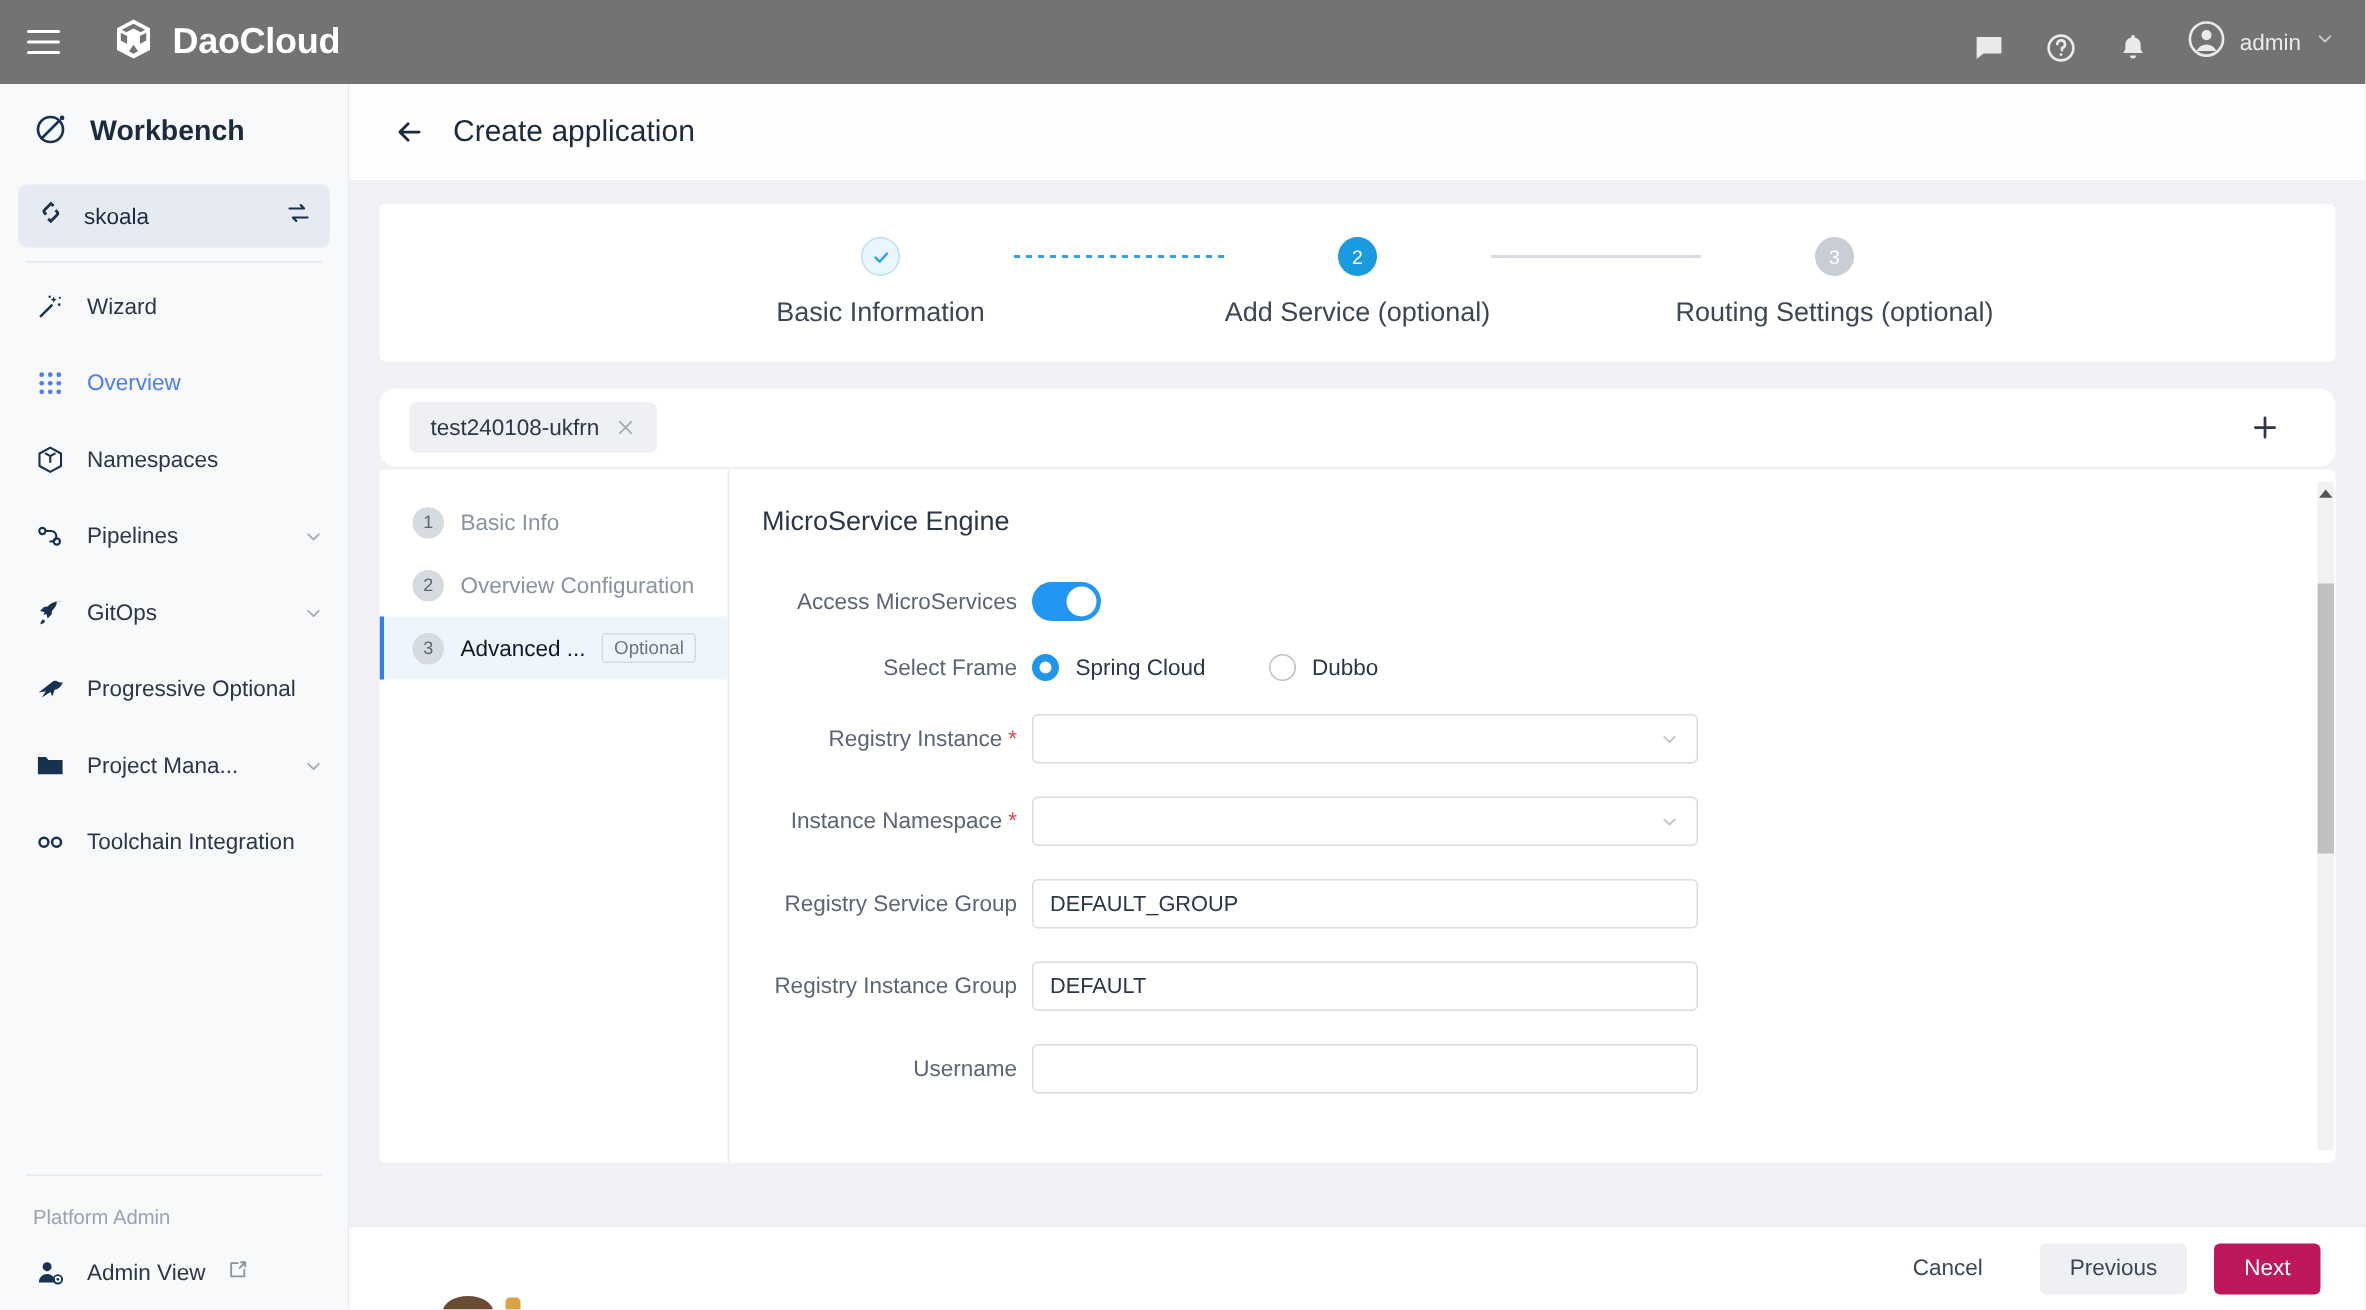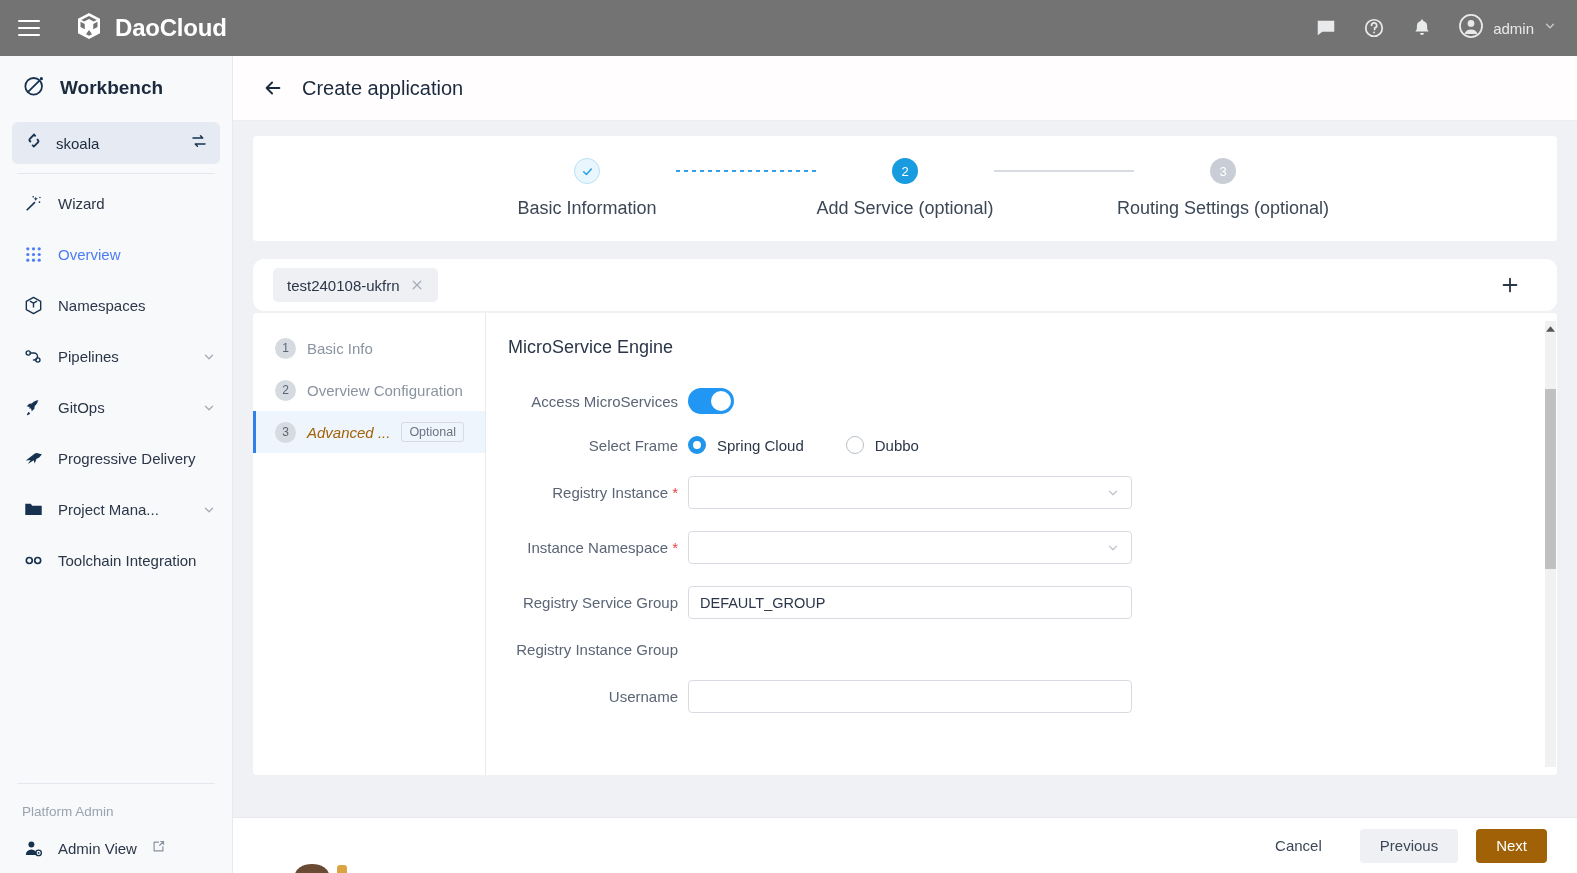--- a/index.html
+++ b/index.html
@@ -17,21 +17,21 @@
     background: #737373; display: flex; align-items: center;
   }
   .hamburger { margin-left: 18px; width: 30px; height: 30px;
     display: flex; flex-direction: column; justify-content: center; gap: 5px; cursor: pointer; }
   .hamburger span { display: block; height: 2px; background: #fff; border-radius: 1px; }
   .hamburger span:nth-child(1) { width: 22px; }
   .hamburger span:nth-child(2) { width: 22px; }
   .hamburger span:nth-child(3) { width: 22px; }
   .brand { display: flex; align-items: center; gap: 11px; margin-left: 26px; cursor: pointer; }
   .brand-name { color: #fff; font-size: 24px; font-weight: 700; letter-spacing: -0.2px; }
-  .topbar-right { margin-left: auto; display: flex; align-items: center; gap: 24px; margin-right: 20px; }
+  .topbar-right { margin-left: auto; display: flex; align-items: flex-end; gap: 24px; margin-right: 20px; }
   .topbar-icon { width: 24px; height: 24px; display: flex; align-items: center; justify-content: center; cursor: pointer; }
   .user-block { display: flex; align-items: center; gap: 9px; cursor: pointer; }
   .user-name { color: #e9eaec; font-size: 15px; }
 
   
   .sidebar {
     position: absolute; top: 56px; left: 0; width: 233px; height: 817px;
     background: #f7f9fb; border-right: 1px solid #e6e9ee;
     display: flex; flex-direction: column;
   }
@@ -99,21 +99,21 @@
   .plus-btn { margin-left: auto; width: 34px; height: 34px; display: flex; align-items: center; justify-content: center; cursor: pointer; }
 
   
   .form-card { margin-top: 2px; height: 462px; display: flex; position: relative; overflow: hidden; }
   .form-steps { width: 233px; border-right: 1px solid #e8eaee; padding-top: 14px; flex-shrink: 0; }
   .fs-item { height: 42px; display: flex; align-items: center; gap: 11px; padding-left: 19px; cursor: pointer; border-left: 3px solid transparent; }
   .fs-item.active { background: #eff5fd; border-left-color: #2f80ed; }
   .fs-num { width: 21px; height: 21px; border-radius: 50%; background: #d6dae1; color: #5b6575;
     font-size: 12px; display: flex; align-items: center; justify-content: center; flex-shrink: 0; }
   .fs-label { font-size: 15px; color: #8a93a0; white-space: nowrap; }
-  .fs-item.active .fs-label { color: #a16207; font-style: italic; }
+  .fs-item.active .fs-label { color: #0f172a; }
   .fs-badge { font-size: 12.5px; color: #6b7481; border: 1px solid #d6dae1; border-radius: 3px; padding: 2px 7px; }
 
   .form-body { flex: 1; padding: 24px 0 0 22px; position: relative; }
   .form-heading { font-size: 18px; color: #2b3648; margin-bottom: 30px; }
   .frow { display: flex; align-items: center; margin-bottom: 22px; }
   .flabel { width: 180px; text-align: right; font-size: 15px; color: #5b6575; padding-right: 10px; flex-shrink: 0; white-space: nowrap; }
   .req { color: #e54545; margin-left: 4px; }
   .fcontrol { width: 444px; }
 
   .toggle { width: 46px; height: 26px; border-radius: 13px; background: #2196f3; position: relative; cursor: pointer; }
@@ -141,21 +141,21 @@
   
   .footer {
     position: absolute; bottom: 0; left: 0; width: 1344px; height: 56px; background: #fff;
     border-top: 1px solid #e8eaee; display: flex; align-items: center; justify-content: flex-end;
     gap: 18px; padding-right: 30px;
   }
   .btn { height: 34px; border-radius: 4px; display: flex; align-items: center; justify-content: center;
     font-size: 15px; cursor: pointer; padding: 0 20px; }
   .btn-text { color: #3c4756; }
   .btn-grey { background: #eef0f4; color: #3c4756; min-width: 96px; }
-  .btn-primary { background: #a16207; color: #fff; min-width: 64px; }
+  .btn-primary { background: #be185d; color: #fff; min-width: 64px; }
 
   .widget-peek { position: absolute; left: 295px; bottom: 0; width: 100px; height: 10px; overflow: hidden; }
   .widget-peek .blob { width: 34px; height: 22px; border-radius: 50%; background: #6b4a34; position: absolute; left: 0; top: 1px; }
   .widget-peek .blob2 { width: 10px; height: 14px; border-radius: 3px; background: #d9a441; position: absolute; left: 42px; top: 2px; }
 </style>
 </head>
 <body>
 
 <div class="topbar">
   <div class="hamburger">
@@ -305,21 +305,21 @@
         </svg>
       </span>
     </div>
 
     <div class="nav-item">
       <span class="nav-icon">
         <svg width="21" height="21" viewBox="0 0 24 24" fill="#16324f">
           <path d="M21.6 6.6c-1.5.4-2.6.3-3.6-.3-1.5-1-3.4-.9-4.8.3L3.2 14.4l5.4-.8-3 4.6 6.6-4.2 1.2 3.6 2-5.2c2.4-.4 4.6-2.1 6.2-5.8z"></path>
         </svg>
       </span>
-      <span class="nav-label">Progressive Delivery</span>
+      <span class="nav-label">Progressive Optional</span>
     </div>
 
     <div class="nav-item">
       <span class="nav-icon">
         <svg width="21" height="21" viewBox="0 0 24 24" fill="#16324f">
           <path d="M2.6 5.4h6.2l1.8 2.2h10.8v10.8H2.6z"></path>
         </svg>
       </span>
       <span class="nav-label">Project Mana...</span>
       <span class="chev">
@@ -495,20 +495,23 @@
 
         <div class="frow">
           <div class="flabel">Registry Service Group</div>
           <div class="input">
             <span>DEFAULT_GROUP</span>
           </div>
         </div>
 
         <div class="frow">
           <div class="flabel">Registry Instance Group</div>
+          <div class="input">
+            <span>DEFAULT</span>
+          </div>
         </div>
 
         <div class="frow">
           <div class="flabel">Username</div>
           <div class="input">
             <span></span>
           </div>
         </div>
       </div>
 

